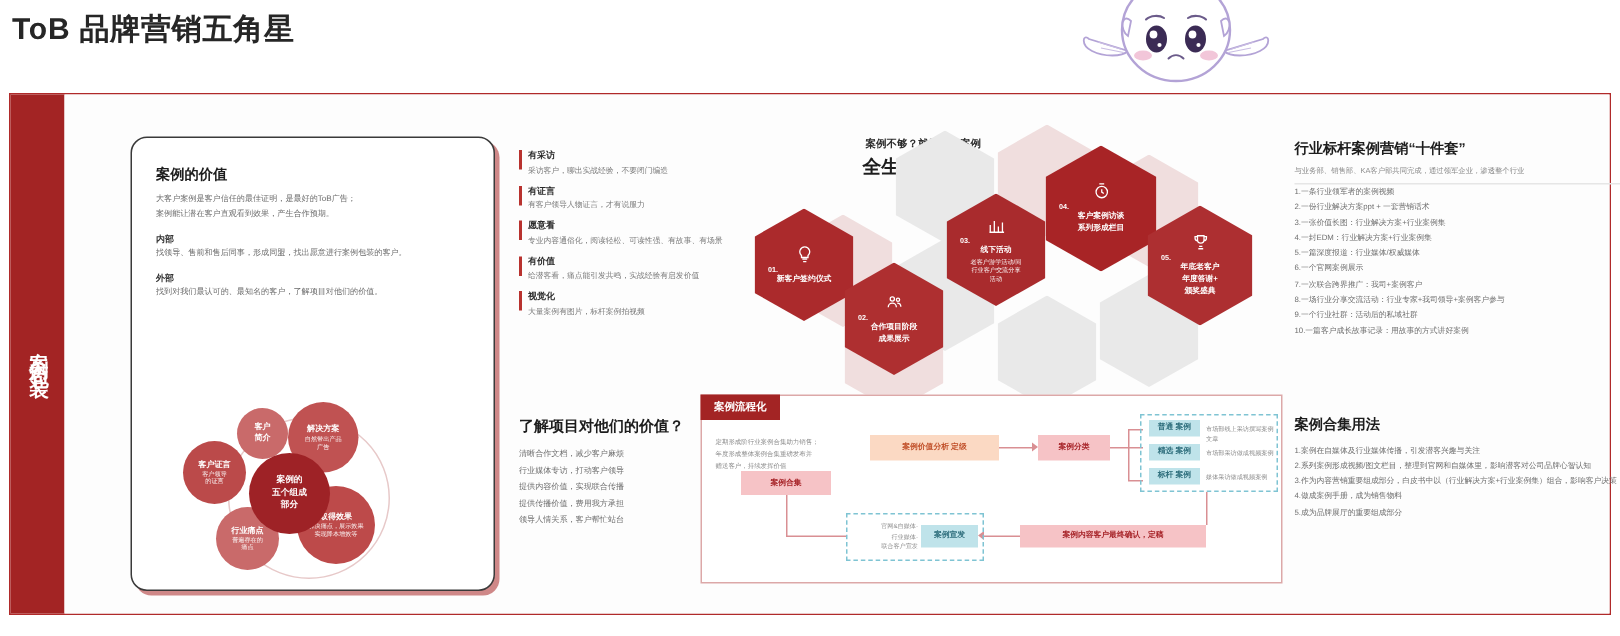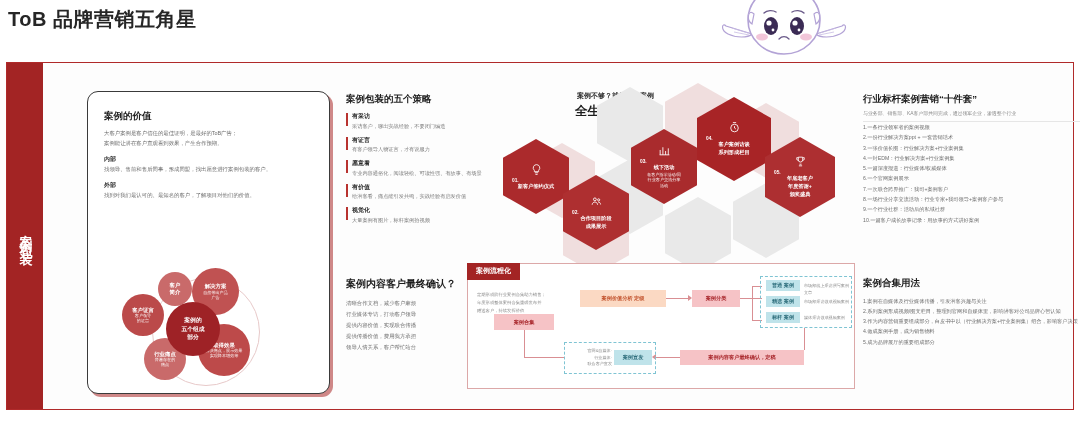--- a/index.html
+++ b/index.html
@@ -241,21 +241,20 @@
 
           <div class="bub b-center">
             <div class="t" style="white-space:pre-line">案例的
 五个组成
 部分</div>
           </div>
         </div>
       </div>
 
       <div class="col2">
-        <div class="h-sec">案例包装的五个策略</div>
 
         <div class="strategy">
           <div class="st">有采访</div>
           <div class="sd">采访客户，聊出实战经验，不要闭门编造</div>
         </div>
         <div class="strategy">
           <div class="st">有证言</div>
           <div class="sd">有客户领导人物证言，才有说服力</div>
         </div>
         <div class="strategy">
@@ -266,21 +265,21 @@
           <div class="st">有价值</div>
           <div class="sd">给潜客看，痛点能引发共鸣，实战经验有启发价值</div>
         </div>
         <div class="strategy">
           <div class="st">视觉化</div>
           <div class="sd">大量案例有图片，标杆案例拍视频</div>
         </div>
       </div>
 
       <div class="col2b">
-        <h3>案例内容客户最终确认？</h3>
+        <h3>了解项目对他们的价值？</h3>
         <ul>
           <li>清晰合作文档，减少客户麻烦</li>
           <li>行业媒体专访，打动客户领导</li>
           <li>提供内容价值，实现联合传播</li>
           <li>提供传播价值，费用我方承担</li>
           <li>领导人情关系，客户帮忙站台</li>
         </ul>
       </div>
 
       <div class="hexwrap">

